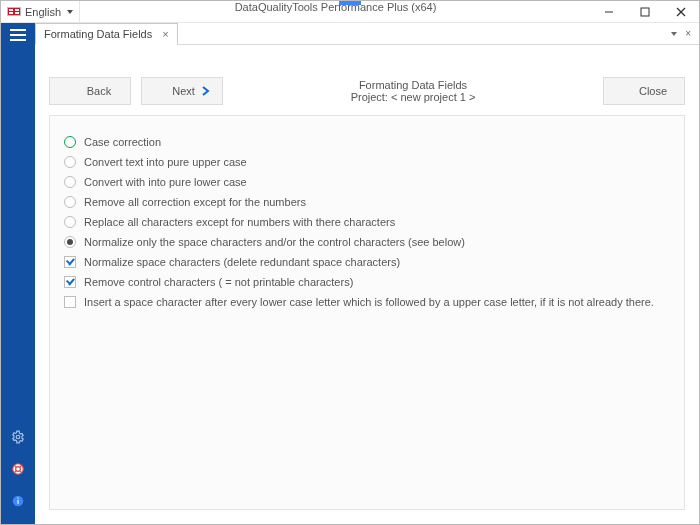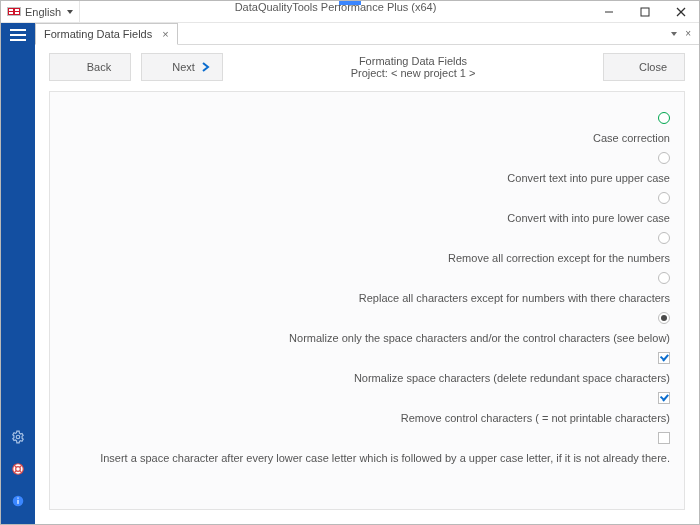--- a/index.html
+++ b/index.html
@@ -33,37 +33,37 @@
   .qa-dot{width:22px;height:4px;}
   .qa-dot.blue{background:#3a86ff;}
   
   .body-row{flex:1;display:flex;min-height:0;}
   .sidebar{width:34px;background:var(--sidebar);display:flex;flex-direction:column;align-items:center;padding-top:6px;}
   .hamburger{width:16px;height:12px;display:flex;flex-direction:column;justify-content:space-between;cursor:pointer;}
   .hamburger span{height:2px;background:#fff;}
   .sidebar-spacer{flex:1;}
   .sidebar-icon{width:18px;height:18px;display:flex;align-items:center;justify-content:center;margin-bottom:14px;color:#cfe1f6;}
   .sidebar-icon svg{display:block;}
-  .content{flex:1;display:flex;flex-direction:column;min-width:0;background:#fff;}
+  .content{flex:1;display:flex;flex-direction:column;min-width:0;background:#fff;gap:24px;}
   .tabbar{height:22px;display:flex;align-items:stretch;border-bottom:1px solid var(--border);}
   .tab{display:flex;align-items:center;gap:10px;padding:0 8px;border:1px solid var(--tab-active-border);border-bottom:1px solid #fff;background:#fff;font-size:11px;color:#444;margin-bottom:-1px;}
   .tab .close-x{font-family:Arial;color:#6f6f6f;cursor:pointer;}
   .tab-gap{flex:1;}
   .tabbar-right{display:flex;align-items:center;gap:8px;padding-right:8px;color:#666;}
   .mini-caret{width:0;height:0;border-left:3px solid transparent;border-right:3px solid transparent;border-top:4px solid #6a6a6a;}
   .mini-x{font-size:10px;color:#6a6a6a;}
   
   .page{flex:1;padding:8px 14px 14px 14px;display:flex;flex-direction:column;min-height:0;background:#fff;}
   .header-row{display:flex;align-items:stretch;gap:10px;}
   .btn{height:28px;min-width:82px;border:1px solid var(--btn-border);background:var(--btn-bg);display:flex;align-items:center;justify-content:center;gap:6px;color:#555;font-size:11px;cursor:pointer;padding-left:18px;}
   .chev-right{display:inline-flex;}
   .chev-right svg{stroke:var(--accent);stroke-width:2;fill:none;}
   .header-center{flex:1;display:flex;flex-direction:column;align-items:center;justify-content:center;font-size:11px;color:#555;}
   .panel{flex:1;margin-top:10px;border:1px solid #e3e3e3;background:var(--light-bg);padding:12px 14px;overflow:auto;}
-  .row{display:flex;align-items:flex-end;gap:8px;margin:8px 0;color:#555;font-size:11px;flex-direction:column;}
+  .row{display:flex;align-items:flex-start;gap:8px;margin:8px 0;color:#555;font-size:11px;}
   
   .radio{width:12px;height:12px;border-radius:50%;border:1px solid #bdbdbd;background:#fff;position:relative;flex:0 0 auto;}
   .radio.accent{border-color:var(--accent2);}
   .radio.selected:after{content:"";position:absolute;inset:2px;border-radius:50%;background:#4a4a4a;}
   
   .check{width:12px;height:12px;border:1px solid #bdbdbd;background:#fff;position:relative;flex:0 0 auto;}
   .check.checked:before{content:"";position:absolute;left:1px;top:4px;width:4px;height:2px;background:var(--accent);transform:rotate(45deg);}
   .check.checked:after{content:"";position:absolute;left:3px;top:0px;width:2px;height:8px;background:var(--accent);transform:rotate(40deg);transform-origin:bottom;}
 </style>
 </head>

